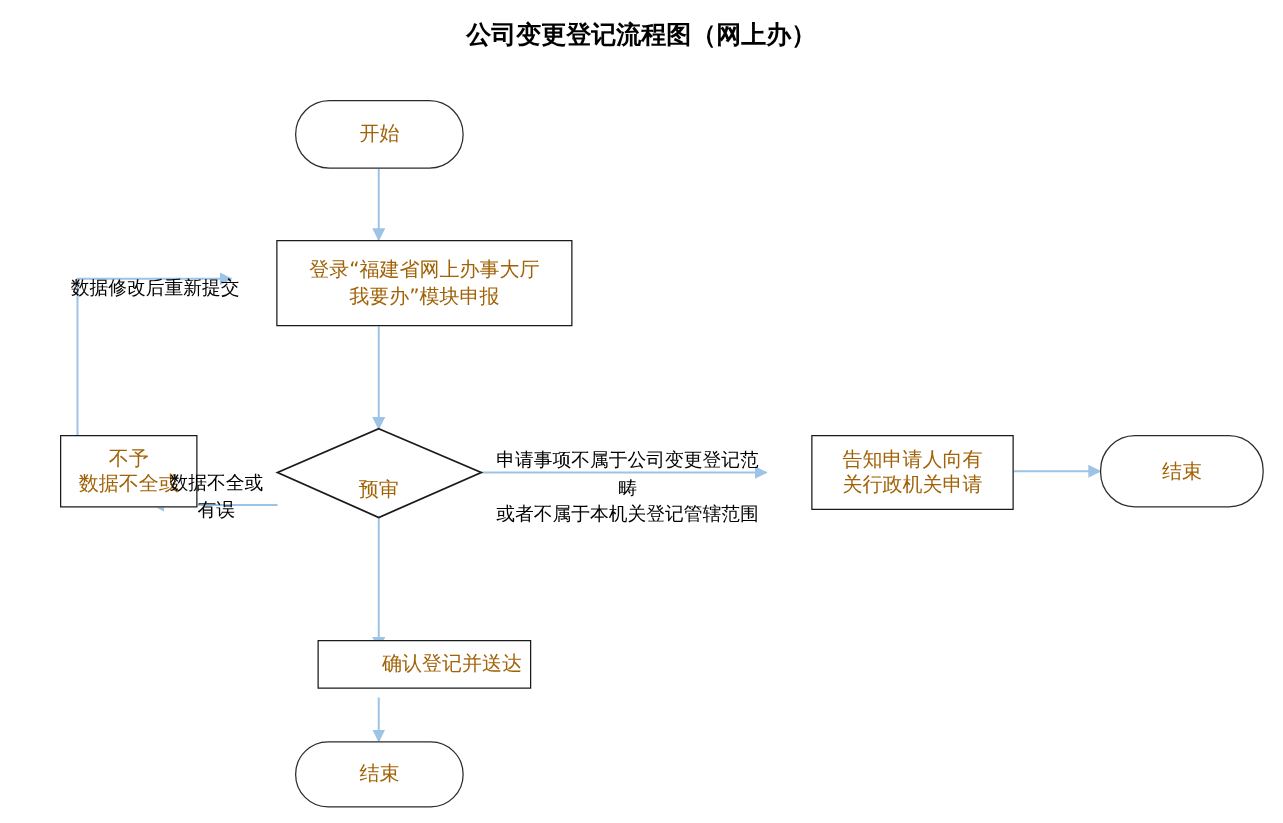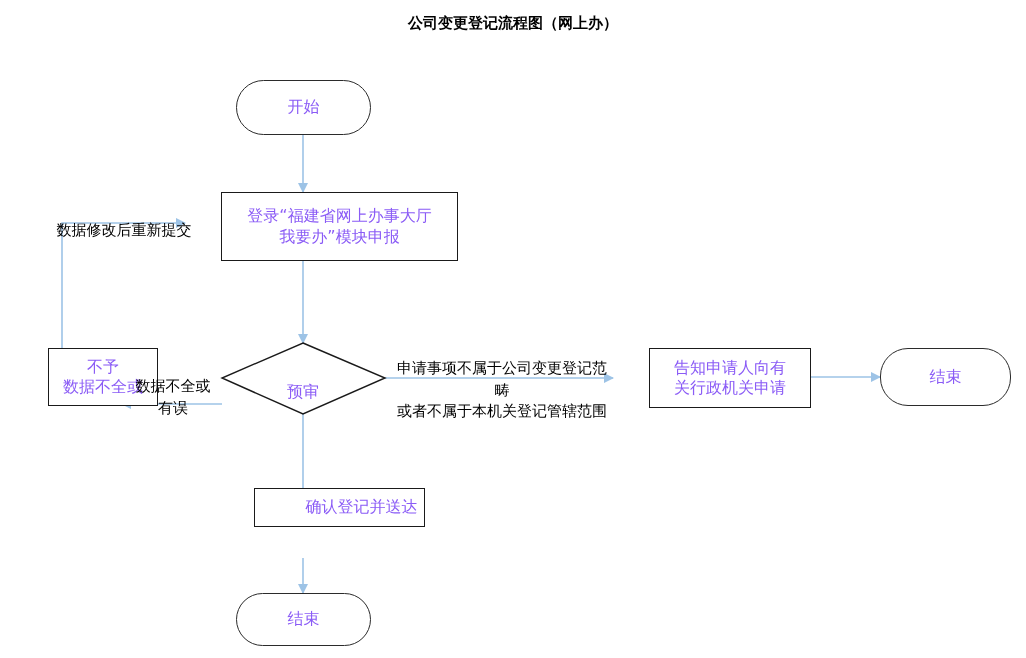--- a/index.html
+++ b/index.html
@@ -24,21 +24,21 @@
     width: 1026px;
     height: 658px;
   }
   .node {
     position: absolute;
     box-sizing: border-box;
     display: flex;
     align-items: center;
     justify-content: center;
     text-align: center;
-    color: #8b5cf6;
+    color: #a16207;
     line-height: 1.28;
     white-space: pre-line;
     z-index: 3;
   }
   .terminal {
     border: 1px solid #2b2b2b;
     border-radius: 28px;
     background: #ffffff;
     font-size: 16px;
   }
@@ -64,21 +64,21 @@
     z-index: 4;
   }
   #page-title {
     position: absolute;
     left: 0;
     top: 14px;
     width: 1026px;
     text-align: center;
     font-family: "DejaVu Serif", "Liberation Serif", serif;
     font-weight: bold;
-    font-size: 15px;
+    font-size: 20px;
     color: #000000;
     z-index: 5;
   }
 </style>
 </head>
 <body>
 
 <div id="canvas">
 
   <div id="page-title">公司变更登记流程图（网上办）</div>
@@ -124,21 +124,21 @@
 
   <div class="node process" style="left:613px; top:348px; width:162px; height:60px;">
     <span>告知申请人向有
 关行政机关申请</span>
   </div>
 
   <div class="node terminal" style="left:880px; top:348px; width:131px; height:58px;">
     <span>结束</span>
   </div>
 
-  <div class="node process" style="left:218px; top:488px; width:171px; height:39px;padding-left:44px;">
+  <div class="node process" style="left:218px; top:512px; width:171px; height:39px;padding-left:44px;">
     <span>确认登记并送达</span>
   </div>
 
   <div class="node terminal" style="left:236px; top:593px; width:135px; height:53px;">
     <span>结束</span>
   </div>
 
   <div class="edge-label" style="left:50px; top:198px; width:148px;">
     <span>数据修改后重新提交</span>
   </div>

